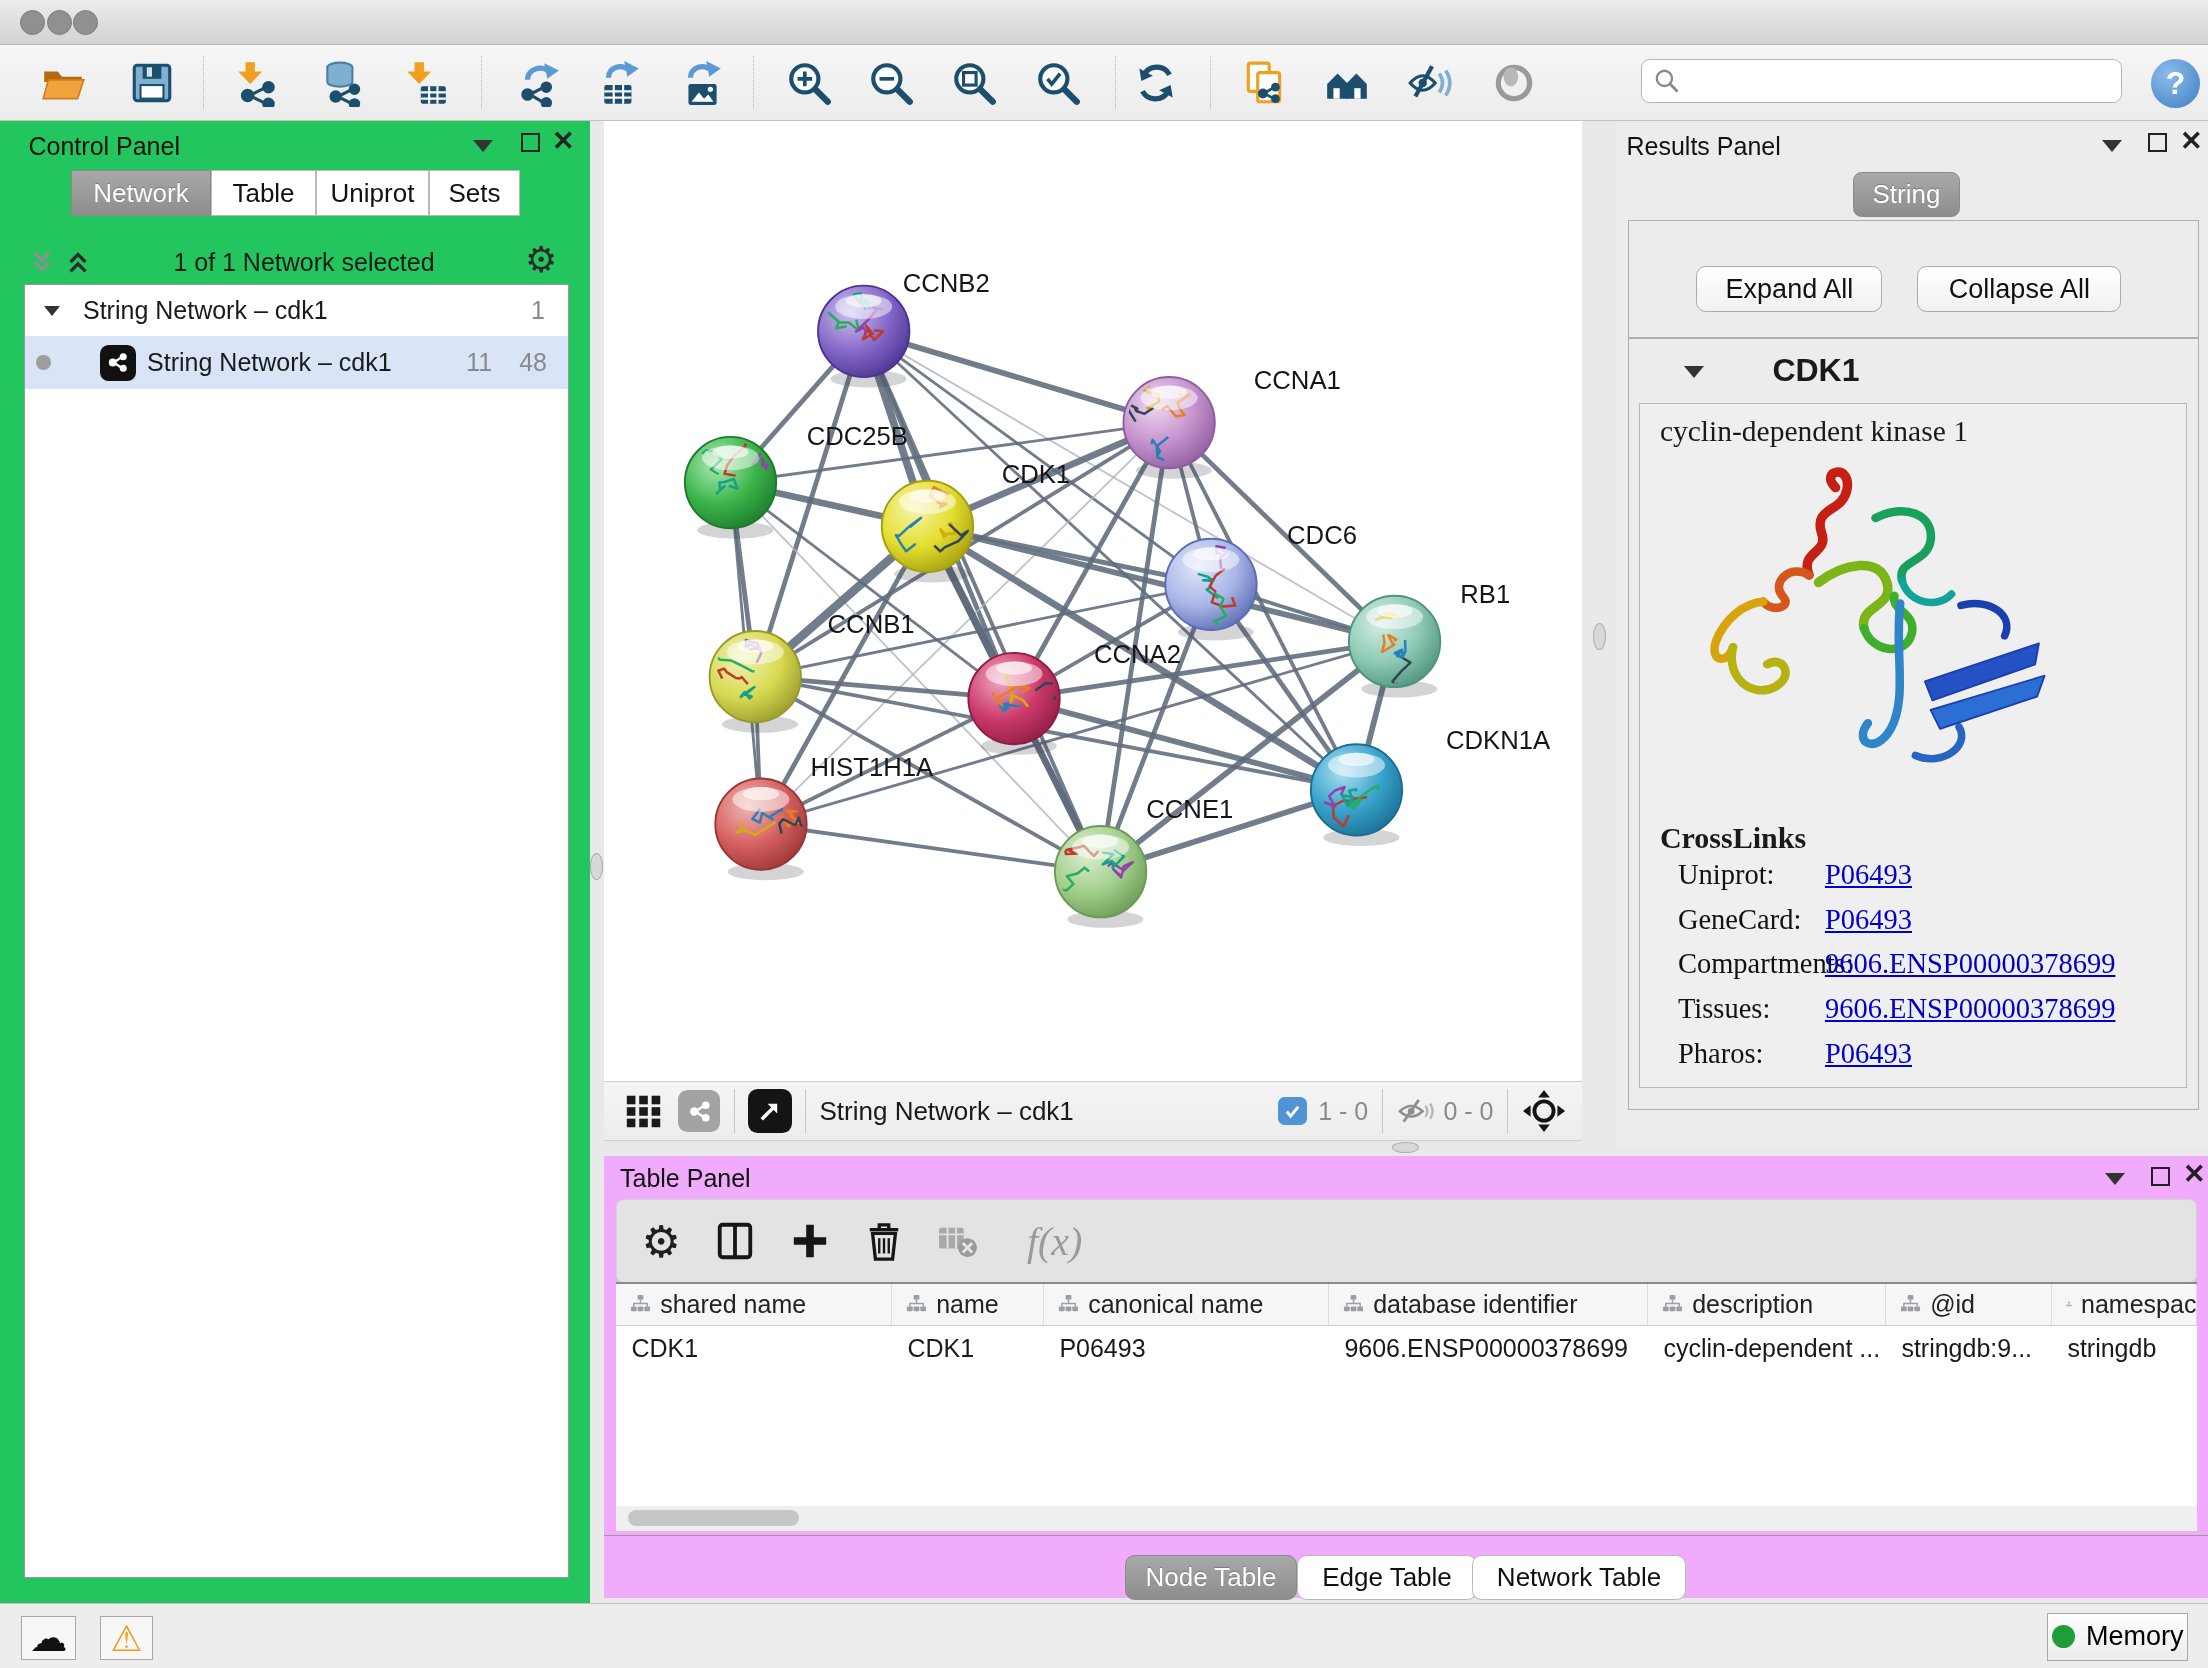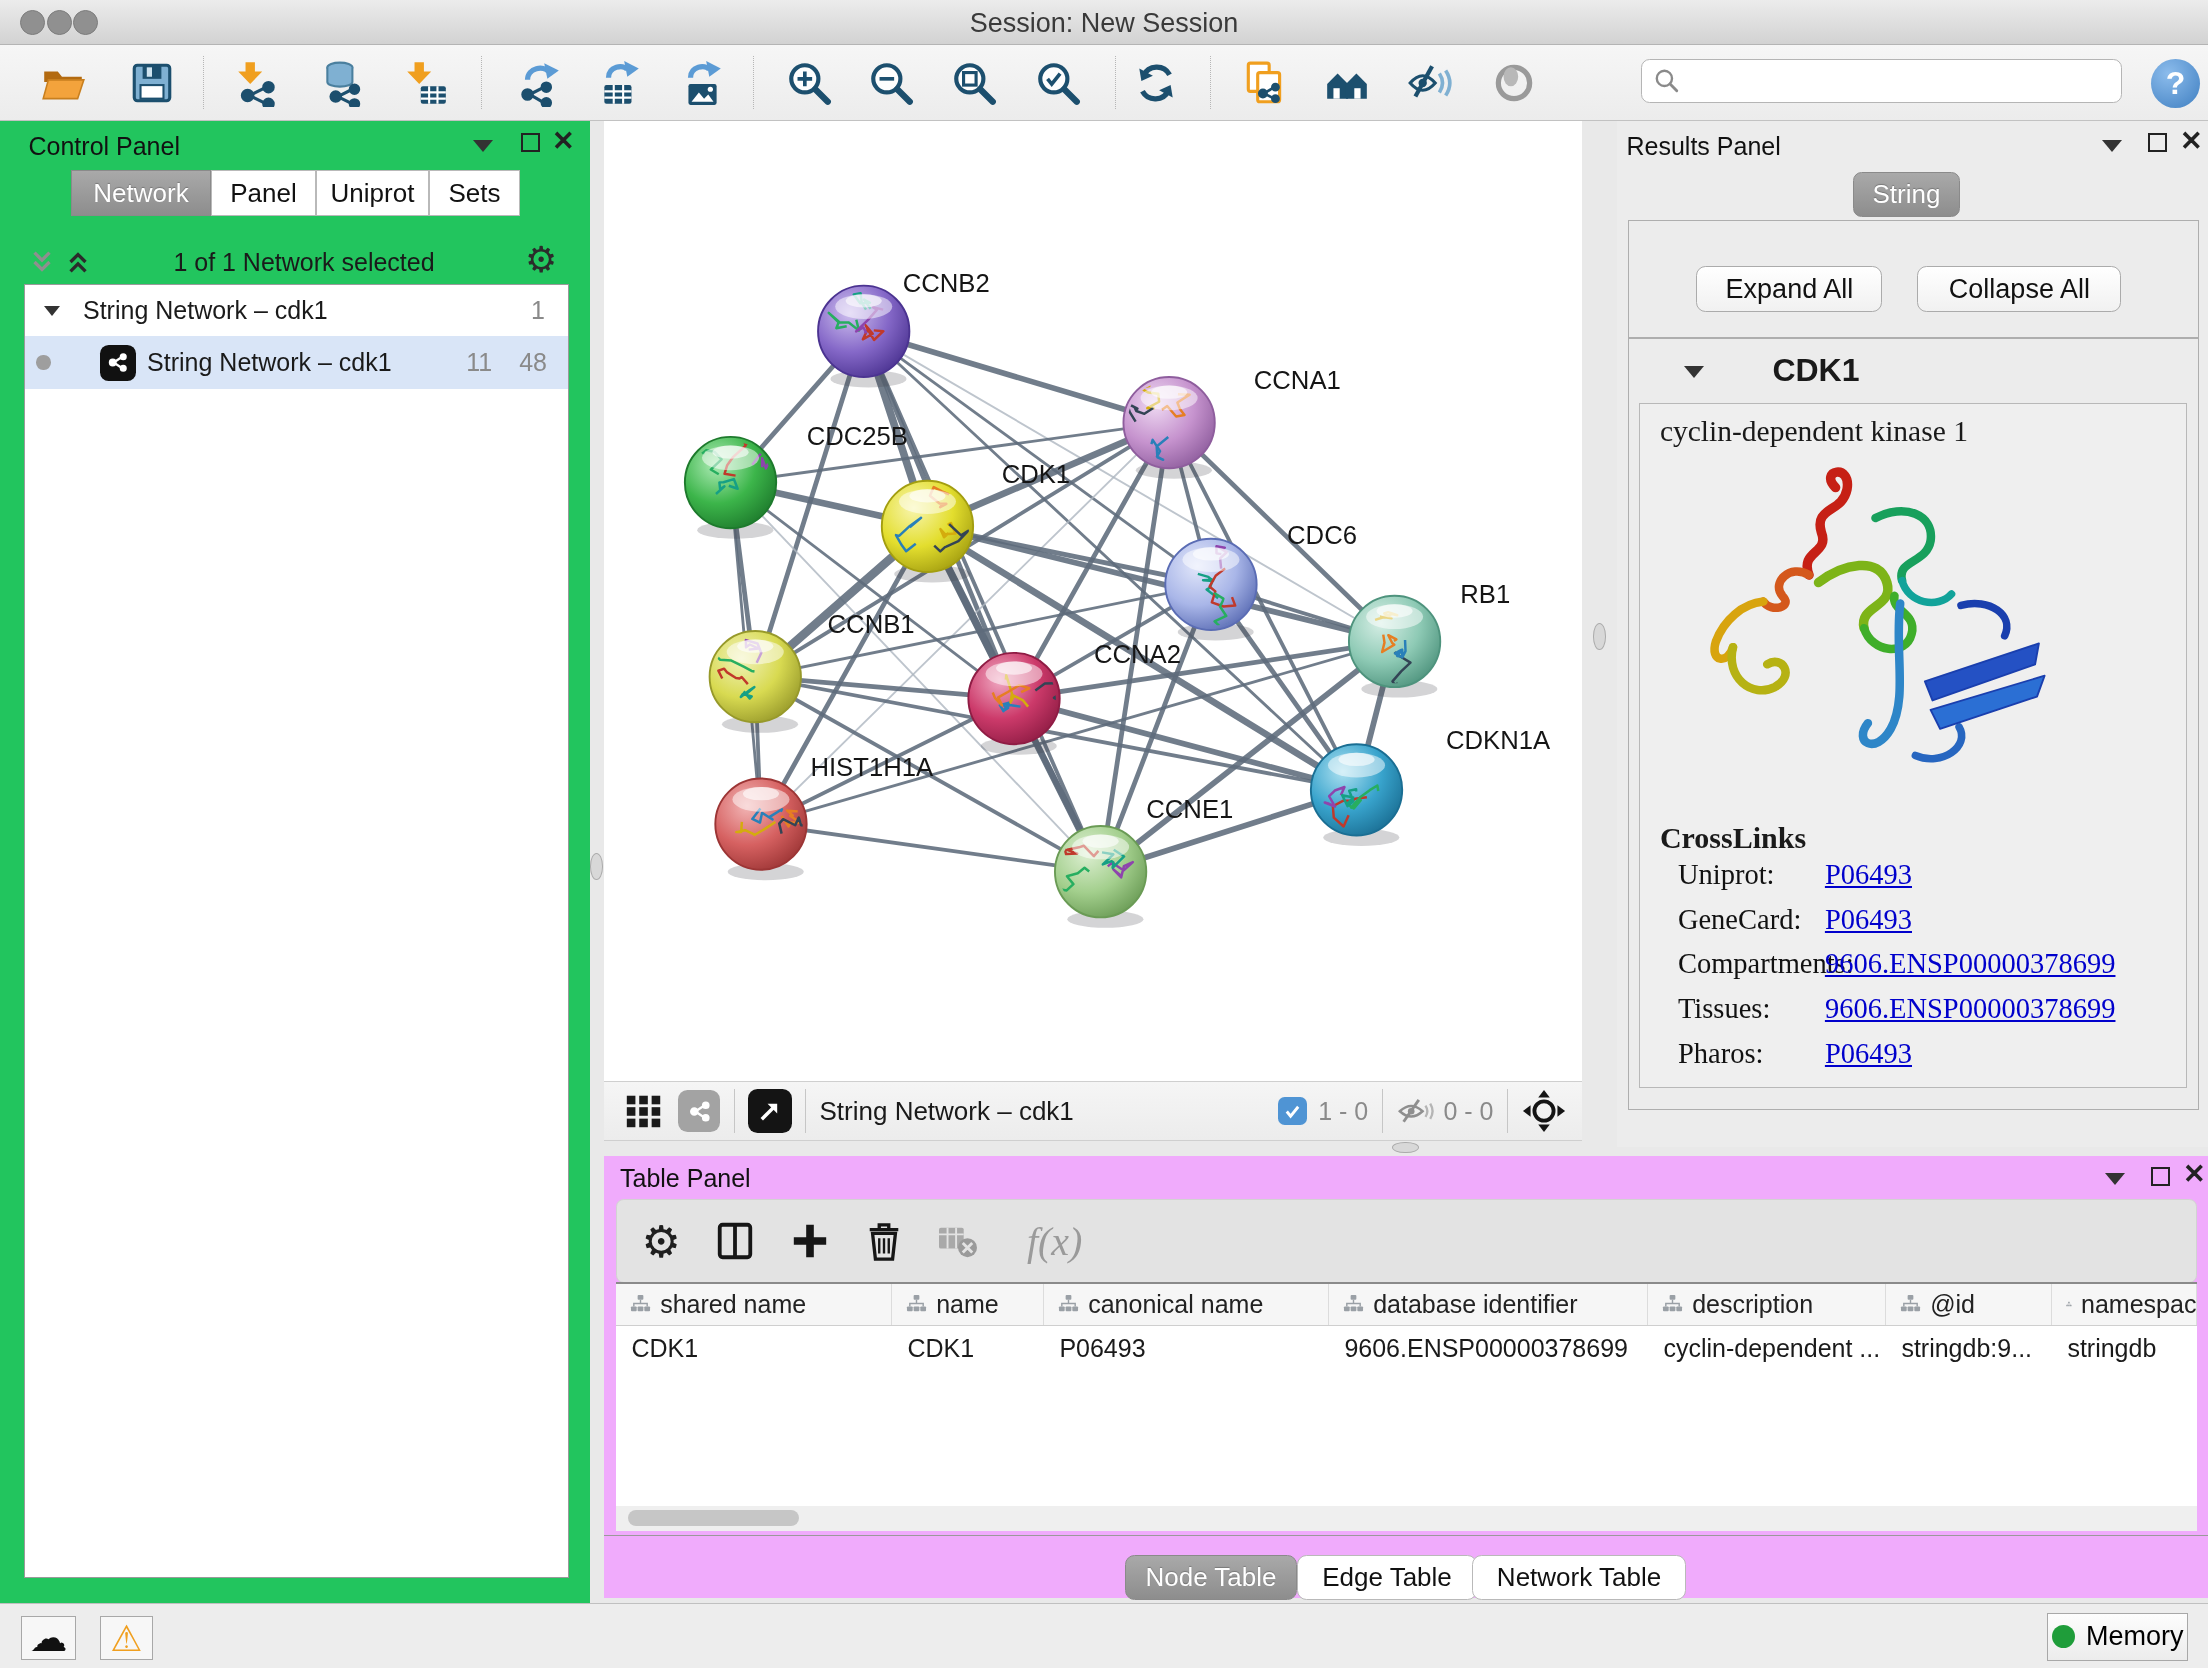--- a/index.html
+++ b/index.html
@@ -93,21 +93,20 @@
   .glyph { font-family:"DejaVu Sans", sans-serif; }
   svg text { font-family:"Liberation Sans", sans-serif; }
 </style>
 </head>
 <body>
 
 <div class="titlebar">
   <span class="tl" style="left:20px"></span>
   <span class="tl" style="left:47px"></span>
   <span class="tl" style="left:73px"></span>
-  <div class="title-text">Session: New Session</div>
 </div>
 
 <div class="toolbar">
   <button class="tbtn" style="left:37px">
     <svg width="48" height="48" viewBox="0 0 46 46">
         <path d="M5 12h13l4 5h19v5H5z" fill="#b36a10"></path>
         <path d="M9 20h34l-6 18H4z" fill="#f3a33c" stroke="#c87f1e" stroke-width="1.5"></path>
       </svg>
   </button>
   <button class="tbtn" style="left:126px">
@@ -270,21 +269,21 @@
   <button class="helpbtn">?</button>
 </div>
 
 <div class="control-panel">
   <div class="panel-title abs" style="left:28.5px; top:10.5px">Control Panel</div>
   <span class="tri-down abs" style="left:473px; top:19px"></span>
   <span class="float-box abs" style="left:521px; top:12.4px"></span>
   <span class="closex abs" style="left:552px; top:3.8px">✕</span>
 
   <div class="cp-tab tab sel" style="left:71px; width:140px">Network</div>
-  <div class="cp-tab tab" style="left:211px; width:105px">Panel</div>
+  <div class="cp-tab tab" style="left:211px; width:105px">Table</div>
   <div class="cp-tab tab" style="left:316px; width:113px">Uniprot</div>
   <div class="cp-tab tab" style="left:429px; width:91px">Sets</div>
 
   <div class="subhdr">
     <svg class="abs" style="left:27px; top:3.8px" width="30" height="30" viewBox="0 0 32 32">
         <g stroke="#8f8f8f" stroke-width="3.5" fill="none">
           <path d="M8 6l8 8 8-8M8 16l8 8 8-8"></path>
         </g>
       </svg>
     <svg class="abs" style="left:63px; top:3.8px" width="30" height="30" viewBox="0 0 32 32">

